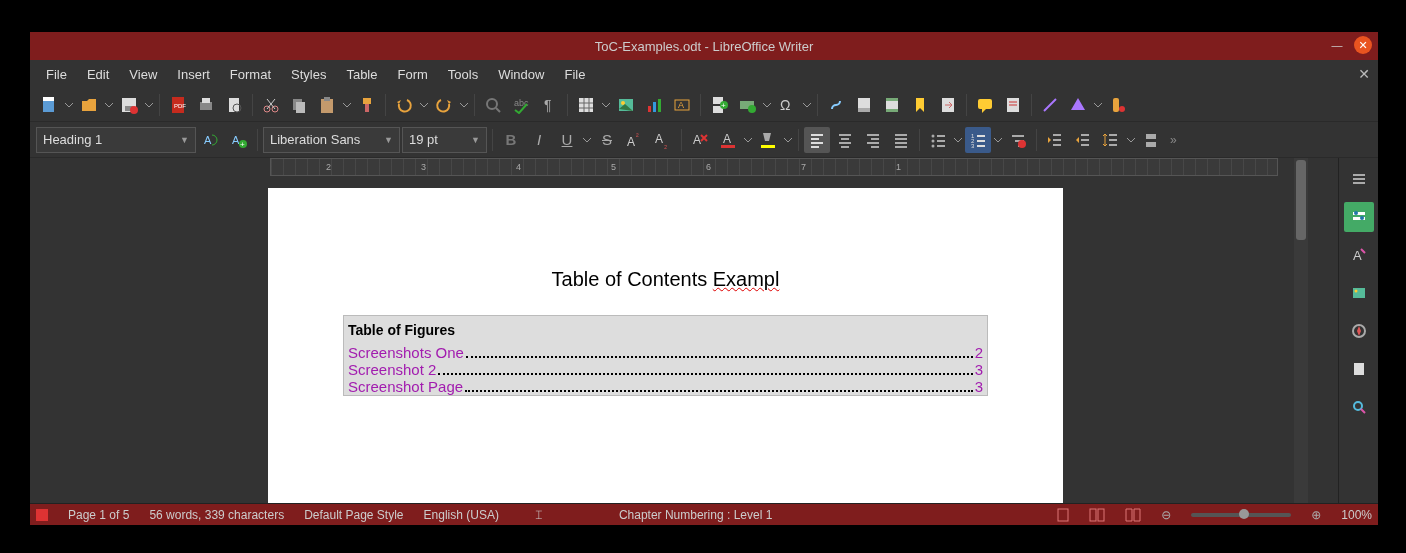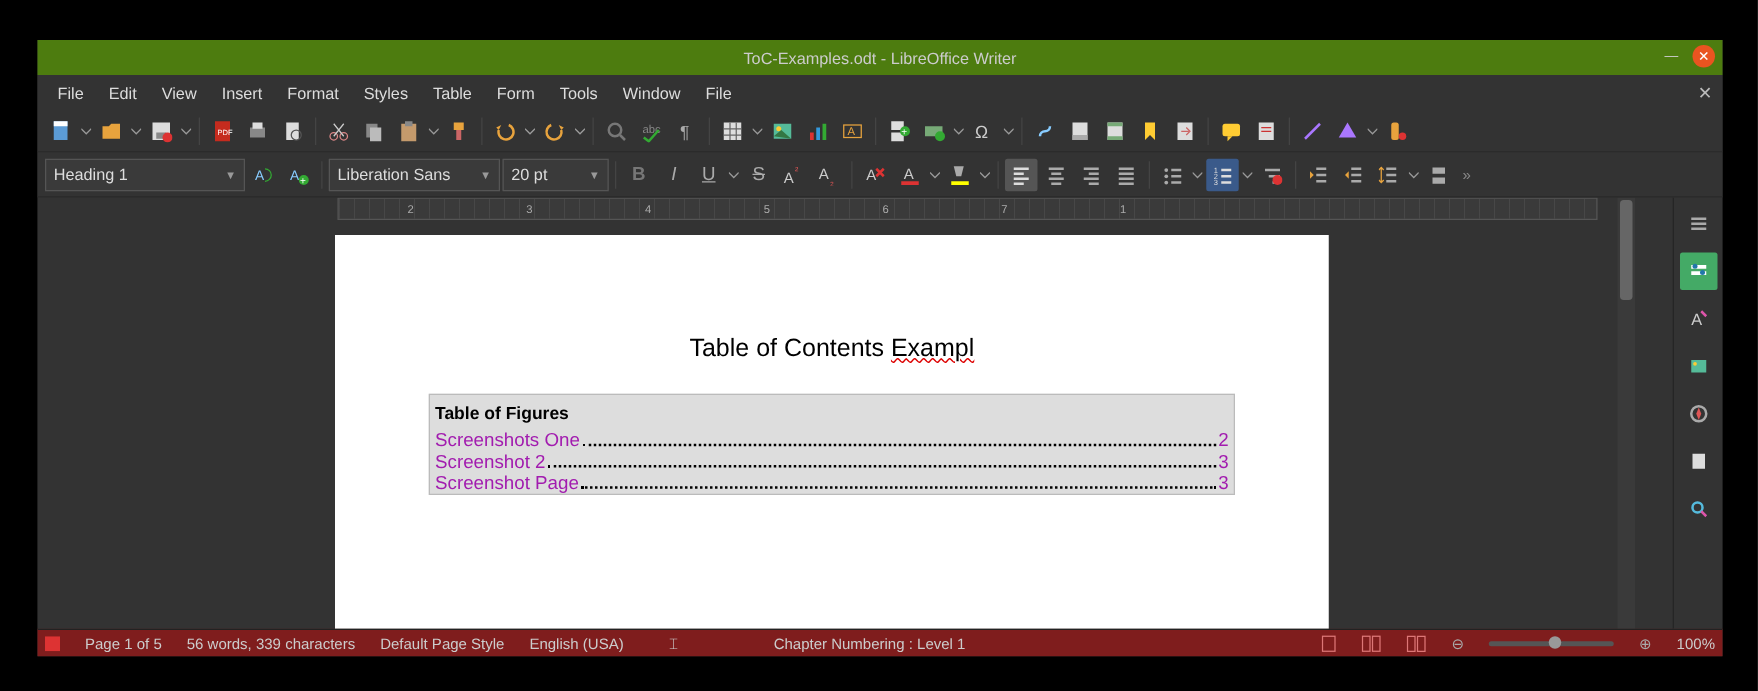--- a/index.html
+++ b/index.html
@@ -1,18 +1,18 @@
 <!DOCTYPE html>
 <html><head>
 <meta charset="utf-8">
 <style>
 * { margin: 0; padding: 0; box-sizing: border-box; font-family: "Liberation Sans", Arial, sans-serif; }
 body { background: #000; width: 1406px; height: 553px; overflow: hidden; position: relative; }
 .window { position: absolute; top: 32px; left: 30px; width: 1348px; height: 493px; background: #333; display: flex; flex-direction: column; }
-.titlebar { height: 28px; background: #4d7c0f; display: flex; align-items: center; justify-content: center; position: relative; color: #ccc; font-size: 13px; }
+.titlebar { height: 28px; background: #7f1d1d; display: flex; align-items: center; justify-content: center; position: relative; color: #ccc; font-size: 13px; }
 .window-controls { position: absolute; right: 6px; top: 4px; display: flex; gap: 8px; }
 .wctrl { width: 18px; height: 18px; border-radius: 50%; display: flex; align-items: center; justify-content: center; font-size: 11px; color: #333; cursor: pointer; }
 .wctrl.min { background: transparent; color: #ccc; }
 .wctrl.close { background: #e95420; color: #fff; }
 .menubar { height: 28px; background: #333; display: flex; align-items: center; padding: 0 6px; color: #ddd; font-size: 13px; position: relative; }
 .menuitem { padding: 4px 10px; cursor: pointer; }
 .menubar .closex { position: absolute; right: 8px; color: #bbb; cursor: pointer; font-size: 14px; }
 .toolbar { height: 34px; background: #333; display: flex; align-items: center; padding: 2px 6px; gap: 2px; border-bottom: 1px solid #2a2a2a; }
 .ticon { width: 26px; height: 26px; display: flex; align-items: center; justify-content: center; cursor: pointer; border-radius: 2px; position: relative; }
 .tsep { width: 1px; height: 22px; background: #444; margin: 0 3px; }
@@ -344,21 +344,21 @@
           <circle cx="13" cy="13" r="4" fill="#3a3"></circle>
           <text x="10" y="16" font-size="8" fill="#fff">+</text>
         </svg>
       </div>
     <div class="tsep"></div>
     <div class="dropdown" style="width:137px">
       <span>Liberation Sans</span>
       <span class="arrow">▼</span>
     </div>
     <div class="dropdown" style="width:85px">
-      <span>20 pt</span>
+      <span>19 pt</span>
       <span class="arrow">▼</span>
     </div>
     <div class="tsep"></div>
     <div class="ticon">
         <span style="font-weight:bold;color:#777;font-size:15px">B</span>
       </div>
     <div class="ticon">
         <span style="font-style:italic;color:#aaa;font-size:15px">I</span>
       </div>
     <div class="ticon">

